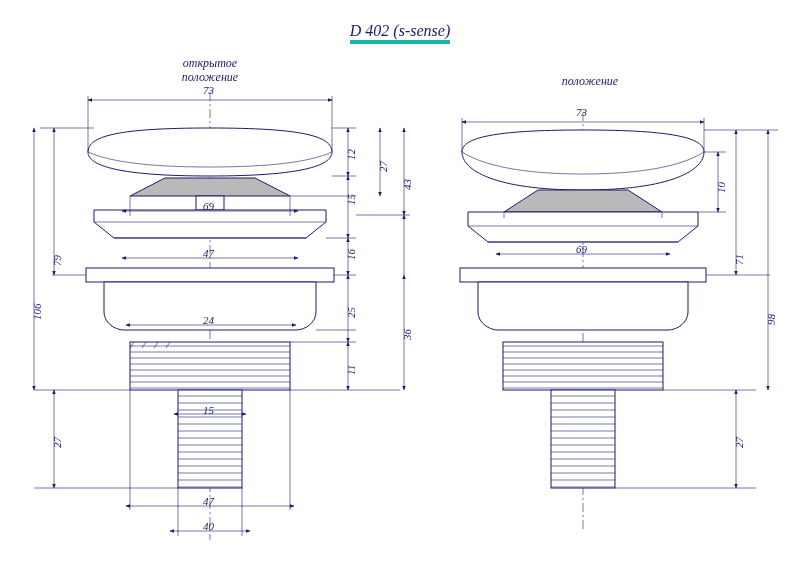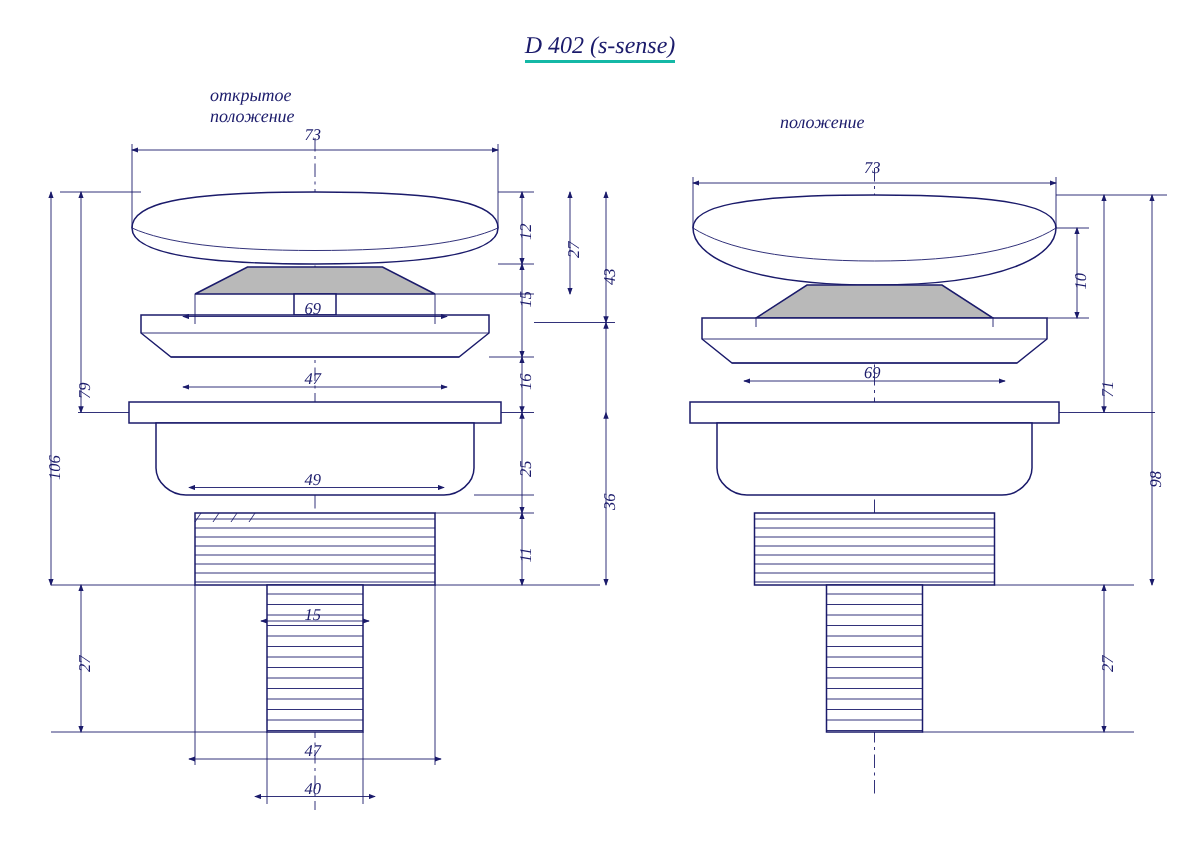--- a/index.html
+++ b/index.html
@@ -1,20 +1,20 @@
 <!DOCTYPE html>
 <html><head>
 <meta charset="utf-8">
 <style>
   html,body{margin:0;padding:0;background:#fff;}
   body{width:800px;height:561px;font-family:"Liberation Sans",sans-serif;overflow:hidden;}
   #sheet{position:relative;width:800px;height:561px;background:#fff;}
   .title{position:absolute;left:0;top:22px;width:800px;text-align:center;font-family:"Liberation Serif",serif;font-style:italic;font-size:16px;color:#1b1b6b;}
-  .title span{border-bottom:2px solid #14b8a6;padding-bottom:1px;}
-  .cap{position:absolute;font-family:"Liberation Serif",serif;font-style:italic;font-size:12px;color:#1b1b6b;line-height:14px;}
+  .title span{border-bottom:4px solid #14b8a6;padding-bottom:1px;}
+  .cap{position:absolute;text-align:center;font-family:"Liberation Serif",serif;font-style:italic;font-size:12px;color:#1b1b6b;line-height:14px;}
   .dim{position:absolute;font-family:"Liberation Serif",serif;font-style:italic;font-size:11px;color:#1b1b6b;white-space:nowrap;}
   .dim.v{transform-origin:0 0;}
   svg{position:absolute;left:0;top:0;}
   .thin{stroke:#1b1b6b;stroke-width:.6;fill:none;}
   .cl{stroke:#1b1b6b;stroke-width:.6;fill:none;stroke-dasharray:9 3 2 3;}
   .body{stroke:#1b1b6b;stroke-width:1;fill:#ffffff;}
   .gray{stroke:#1b1b6b;stroke-width:1;fill:#b9b9b9;}
   .hatch{stroke:#1b1b6b;stroke-width:.6;fill:none;}
 </style>
 </head>
@@ -219,21 +219,21 @@
       <line class="thin" x1="718" y1="152" x2="718" y2="212" marker-start="url(#al)" marker-end="url(#ar)"></line>
       <line class="thin" x1="736" y1="130" x2="736" y2="275" marker-start="url(#al)" marker-end="url(#ar)"></line>
       <line class="thin" x1="736" y1="390" x2="736" y2="488" marker-start="url(#al)" marker-end="url(#ar)"></line>
       <line class="thin" x1="768" y1="130" x2="768" y2="390" marker-start="url(#al)" marker-end="url(#ar)"></line>
     </g>
   </svg>
 
   <div class="dim" style="left:203px;top:84px;">73</div>
   <div class="dim" style="left:203px;top:200px;">69</div>
   <div class="dim" style="left:203px;top:247px;">47</div>
-  <div class="dim" style="left:203px;top:314px;">49</div>
+  <div class="dim" style="left:203px;top:314px;">24</div>
   <div class="dim" style="left:203px;top:404px;">15</div>
   <div class="dim" style="left:203px;top:495px;">47</div>
   <div class="dim" style="left:203px;top:520px;">40</div>
 
   <div class="dim v" style="left:345px;top:160px;transform:rotate(-90deg);">12</div>
   <div class="dim v" style="left:345px;top:205px;transform:rotate(-90deg);">15</div>
   <div class="dim v" style="left:345px;top:260px;transform:rotate(-90deg);">16</div>
   <div class="dim v" style="left:345px;top:318px;transform:rotate(-90deg);">25</div>
   <div class="dim v" style="left:345px;top:375px;transform:rotate(-90deg);">11</div>
 

